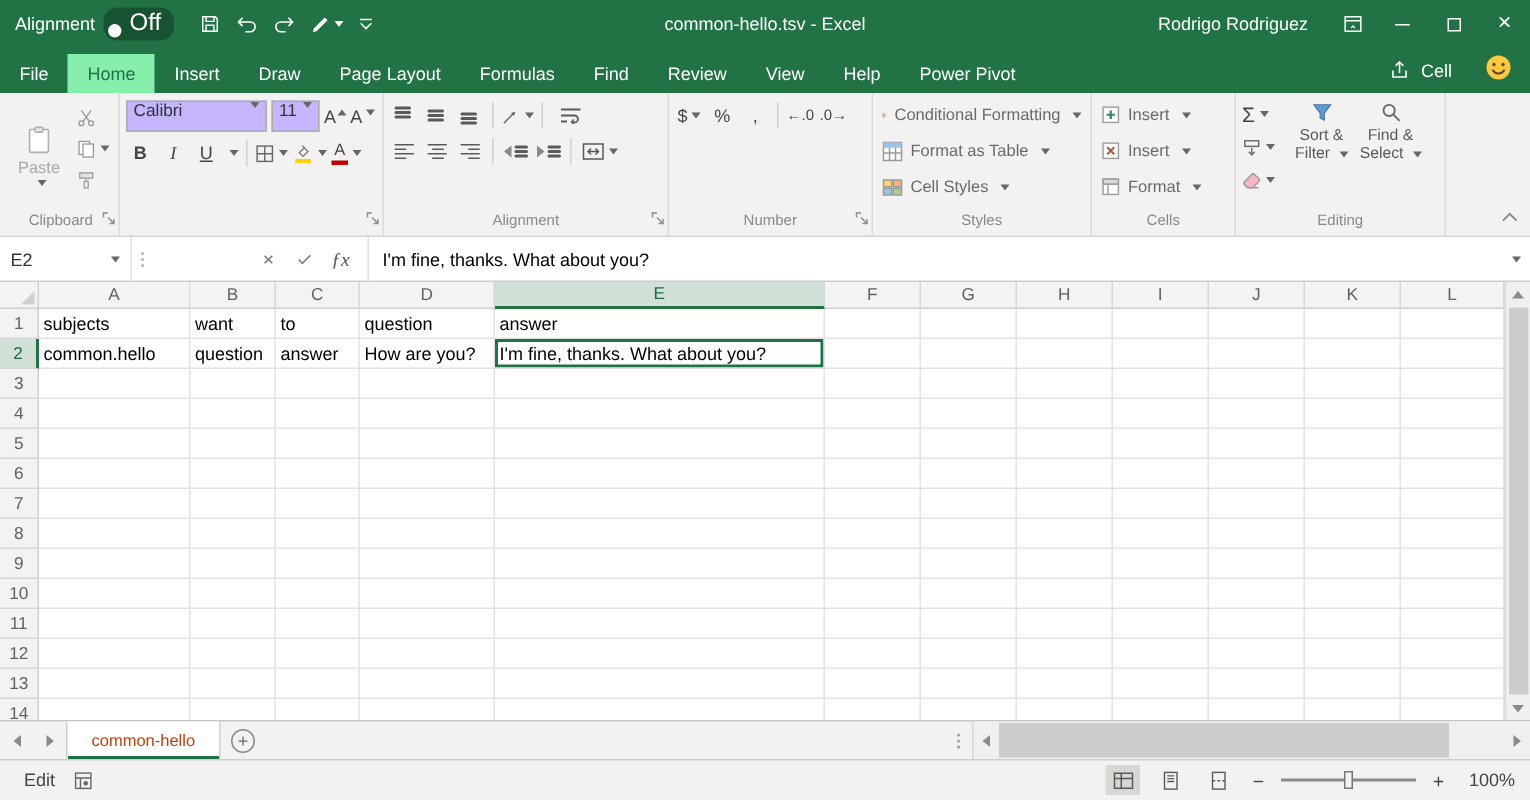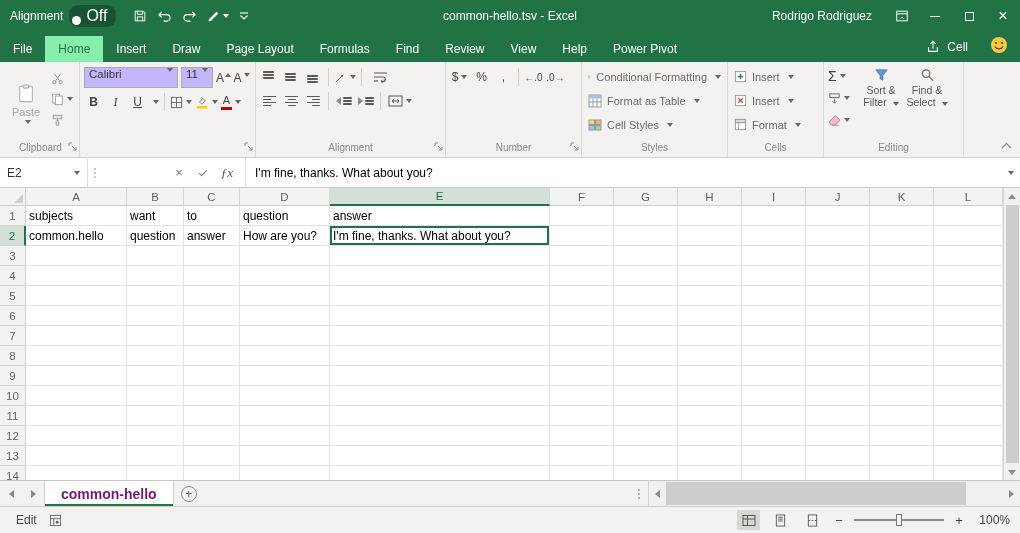--- a/index.html
+++ b/index.html
@@ -100,21 +100,21 @@
   .rowh.sel{background:#d2e1d8;color:#1e6b40;border-right:2px solid #217346;}
   .gcell{height:20px;border-right:1px solid #e3e3e3;border-bottom:1px solid #e3e3e3;font-size:12px;color:#000;display:flex;align-items:center;padding:0 3px;white-space:nowrap;overflow:hidden;flex:none;}
   .gcell.active{box-shadow:inset 0 0 0 2px #217346;position:relative;z-index:2;background:#fff;}
   .vscroll{position:absolute;top:0;right:0;bottom:0;width:17px;background:#f0f0f0;border-left:1px solid #d6d6d6;display:flex;flex-direction:column;align-items:center;}
   .sarr{height:16px;display:flex;align-items:center;justify-content:center;width:100%;}
   .vthumb{flex:1;width:13px;background:#cdcdcd;margin:1px 0;}
 
   
   .sheetbar{flex:0 0 26px;background:#f3f2f1;border-top:1px solid #c6c6c6;display:flex;align-items:stretch;}
   .snav{width:22px;display:flex;align-items:center;justify-content:center;}
-  .stab{display:flex;align-items:center;padding:0 16px;background:#fff;border-left:1px solid #cfcfcf;border-right:1px solid #cfcfcf;box-shadow:inset 0 -2px 0 #217346;color:#701a75;font-weight:bold;font-size:14px;}
+  .stab{display:flex;align-items:center;padding:0 16px;background:#fff;border-left:1px solid #cfcfcf;border-right:1px solid #cfcfcf;box-shadow:inset 0 -2px 0 #217346;color:#c2410c;font-weight:normal;font-size:11px;}
   .addsheet{width:30px;display:flex;align-items:center;justify-content:center;}
   .circ{width:16px;height:16px;border-radius:50%;border:1px solid #8a8a8a;color:#666;display:flex;align-items:center;justify-content:center;font-size:12px;line-height:1;}
   .hgrip{display:flex;flex-direction:column;gap:2px;justify-content:center;margin:0 8px 0 auto;}
   .hgrip i{width:2px;height:2px;background:#9a9a9a;border-radius:50%;}
   .hscroll{display:flex;align-items:center;width:372px;background:#f0f0f0;border-left:1px solid #d6d6d6;}
   .hs-arr{width:17px;display:flex;align-items:center;justify-content:center;}
   .hs-track{flex:1;height:100%;position:relative;}
   .hs-thumb{position:absolute;left:0;top:1px;bottom:1px;width:300px;background:#cdcdcd;}
 
   

